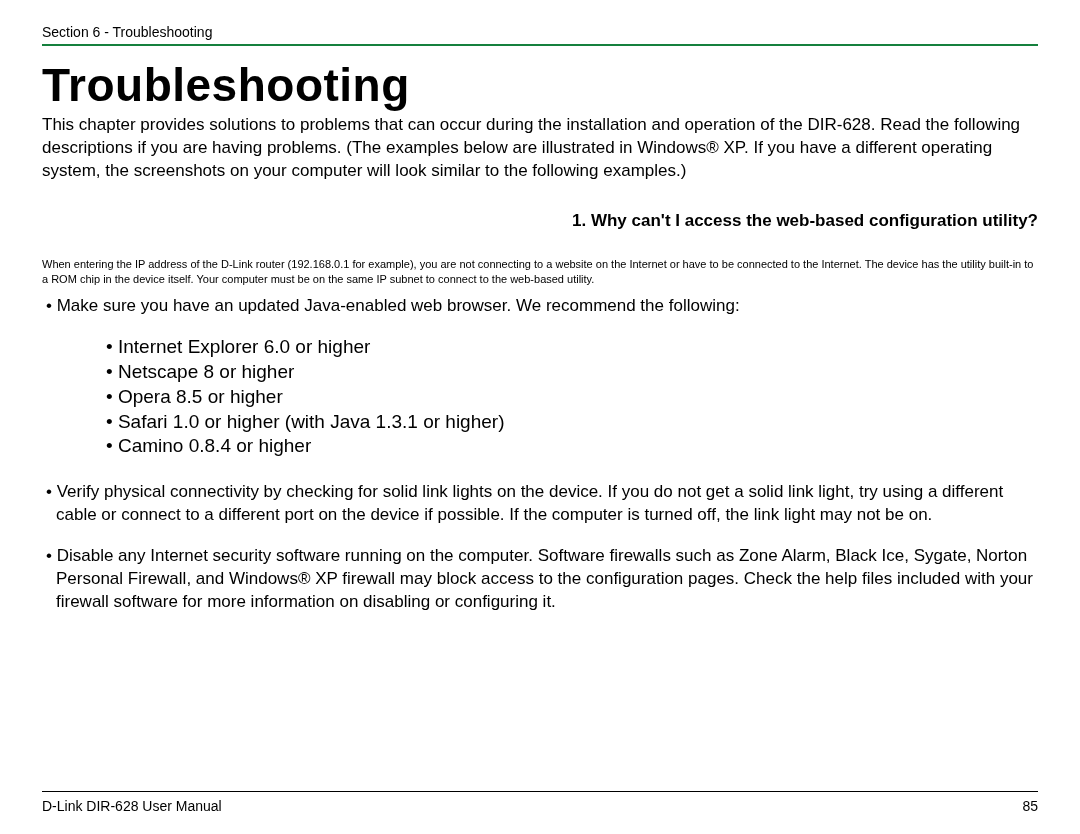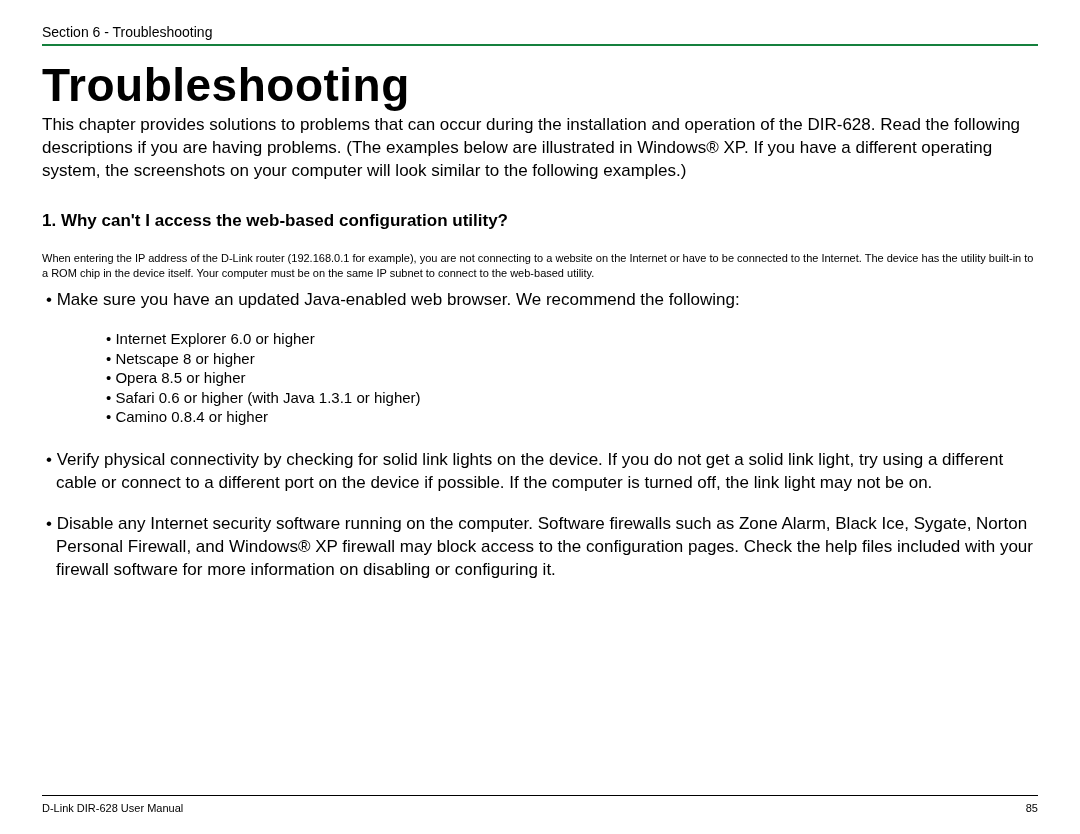--- a/index.html
+++ b/index.html
@@ -30,21 +30,22 @@
   .intro {
     font-size: 17px;
     line-height: 1.35;
     margin-bottom: 28px;
     font-family: Arial, Helvetica, sans-serif;
   }
   .question {
     font-weight: bold;
     font-family: Arial, Helvetica, sans-serif;
     font-size: 17px;
-    margin-bottom: 20px;
+    margin-bottom: 26px;
+    text-align: right;
   }
   .answer {
     font-size: 11px;
     line-height: 1.35;
     margin-bottom: 8px;
   }
   .bullet-main {
     font-size: 17px;
     line-height: 1.35;
     margin: 0 0 18px 0;
@@ -52,34 +53,34 @@
     text-indent: -10px;
   }
   .bullet-main::before {
     content: "• ";
   }
   .bullet-sub-list {
     margin: 0 0 22px 0;
     padding-left: 74px;
   }
   .bullet-sub {
-    font-size: 15px;
+    font-size: 19px;
     line-height: 1.3;
     text-indent: -10px;
   }
   .bullet-sub::before {
     content: "• ";
   }
   .footer {
     margin-top: auto;
     border-top: 1.5px solid #000;
     padding-top: 6px;
     display: flex;
     justify-content: space-between;
-    font-size: 11px;
+    font-size: 14px;
   }
 </style>
 </head>
 <body>
 
 <div class="header-section">
   <span>Section 6 - Troubleshooting</span>
 </div>
 
 <div class="title">Troubleshooting</div>
@@ -89,21 +90,21 @@
 <div class="question">1. Why can't I access the web-based configuration utility?</div>
 
 <div class="answer">When entering the IP address of the D-Link router (192.168.0.1 for example), you are not connecting to a website on the Internet or have to be connected to the Internet. The device has the utility built-in to a ROM chip in the device itself. Your computer must be on the same IP subnet to connect to the web-based utility.</div>
 
 <div class="bullet-main">Make sure you have an updated Java-enabled web browser. We recommend the following:</div>
 
 <div class="bullet-sub-list">
   <div class="bullet-sub">Internet Explorer 6.0 or higher</div>
   <div class="bullet-sub">Netscape 8 or higher</div>
   <div class="bullet-sub">Opera 8.5 or higher</div>
-  <div class="bullet-sub">Safari 0.6 or higher (with Java 1.3.1 or higher)</div>
+  <div class="bullet-sub">Safari 1.0 or higher (with Java 1.3.1 or higher)</div>
   <div class="bullet-sub">Camino 0.8.4 or higher</div>
 </div>
 
 <div class="bullet-main">Verify physical connectivity by checking for solid link lights on the device. If you do not get a solid link light, try using a different cable or connect to a different port on the device if possible. If the computer is turned off, the link light may not be on.</div>
 
 <div class="bullet-main">Disable any Internet security software running on the computer. Software firewalls such as Zone Alarm, Black Ice, Sygate, Norton Personal Firewall, and Windows® XP firewall may block access to the configuration pages. Check the help files included with your firewall software for more information on disabling or configuring it.</div>
 
 <div class="footer">
   <span>D-Link DIR-628 User Manual</span>
   <span>85</span>

